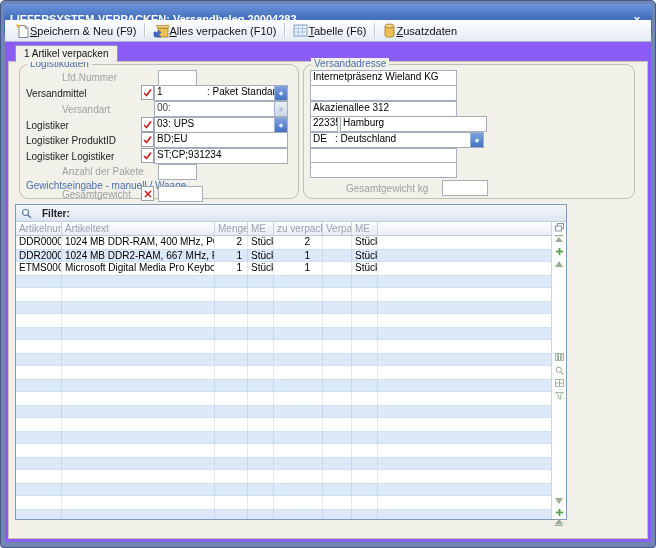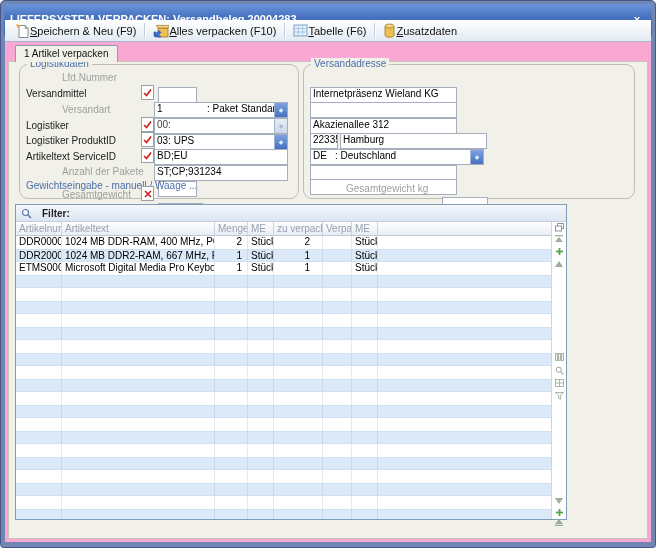--- a/index.html
+++ b/index.html
@@ -14,37 +14,37 @@
   .titlebar .title{flex:1;overflow:hidden;}
   .titlebar .close{font-weight:bold;padding:0 6px;cursor:default;}
   
   .toolbar{position:absolute;left:4px;top:19px;right:4px;height:21px;
     background:linear-gradient(180deg,#ffffff,#e3eaf4);border-bottom:1px solid #aab6c9;
     display:flex;align-items:center;padding-left:4px;}
   .tbtn{display:flex;align-items:center;padding:1px 6px;font-size:11px;color:#111;white-space:nowrap;}
   .tbtn u{text-decoration:underline;}
   .tsep{width:1px;height:15px;background:#c2cbd9;margin:0 2px;box-shadow:1px 0 0 #fff;}
   
-  .bodybg{position:absolute;left:4px;top:41px;right:4px;bottom:5px;background:#f9a8d4;}
+  .bodybg{position:absolute;left:4px;top:41px;right:4px;bottom:5px;background:#8b5cf6;}
   .tab{position:absolute;left:10px;top:3px;height:14px;background:#f2f1e9;
     border:1px solid #8d9ab5;border-bottom:none;border-radius:2px 2px 0 0;
     font-size:10px;padding:2px 8px 0;color:#111;z-index:2;white-space:nowrap;}
   .tabpage{position:absolute;left:3px;top:19px;right:3px;bottom:3px;background:#f2f1e9;border:1px solid #c6c5ba;}
   
   .groupbox{position:absolute;border:1px solid #c0bfb4;border-radius:9px;}
   .gb-title{position:absolute;top:-7px;left:7px;background:#f2f1e9;padding:0 3px;
     font-size:10px;color:#4a6fa8;white-space:nowrap;}
   .gb-logistik{left:10px;top:2px;width:278px;height:133px;}
   .gb-adresse{left:294px;top:2px;width:330px;height:133px;}
   .fl{position:absolute;font-size:10px;color:#1a1a1a;white-space:nowrap;}
   .fl.dis{color:#9f9f9f;padding-left:36px;}
   .fl.sec{color:#4a6fa8;}
   .finput{position:absolute;height:16px;background:#fff;border:1px solid #a4aebc;
     font-size:10px;line-height:11px;padding:0 2px;color:#000;box-sizing:border-box;
-    white-space:nowrap;overflow:hidden;margin-top:17px;}
+    white-space:nowrap;overflow:hidden;}
   .combo{display:flex;padding:0;align-items:stretch;}
   .combo .ctext{flex:1;padding:0 2px;line-height:11px;overflow:hidden;white-space:nowrap;}
   .combo .code1{display:inline-block;width:50px;}
   .combo .code2{display:inline-block;width:22px;}
   .cbtn{width:12px;background:linear-gradient(180deg,#7ea3e2,#4472c0);border-left:1px solid #9fb4d8;
     color:#dfeafc;font-size:6px;display:flex;align-items:center;justify-content:center;}
   .cbtn.dis{background:linear-gradient(180deg,#e7edf6,#ccd8ea);color:#aabbd4;}
   .combo.dis .ctext{color:#444;}
   .mkicon{position:absolute;width:11px;height:13px;background:#fff;border:1px solid #98a0ac;
     display:flex;align-items:center;justify-content:center;}
@@ -167,21 +167,21 @@
         </div>
 
         <div class="fl" style="left:6px;top:70px">Logistiker ProduktID</div>
         <div class="mkicon" style="left:121px;top:67px">
             <svg width="9" height="9">
               <path d="M1 5l2.5 2.5L8 1.5" stroke="#cc2222" stroke-width="1.7" fill="none"></path>
             </svg>
           </div>
         <div class="finput" style="left:134px;top:67px;width:134px">BD;EU</div>
 
-        <div class="fl" style="left:6px;top:86px">Artikeltext ServiceID</div>
+        <div class="fl" style="left:6px;top:86px">Logistiker Logistiker</div>
         <div class="mkicon" style="left:121px;top:83px">
             <svg width="9" height="9">
               <path d="M1 5l2.5 2.5L8 1.5" stroke="#cc2222" stroke-width="1.7" fill="none"></path>
             </svg>
           </div>
         <div class="finput" style="left:134px;top:83px;width:134px">ST;CP;931234</div>
 
         <div class="fl dis" style="left:6px;top:101px">Anzahl der Pakete</div>
         <div class="finput" style="left:138px;top:99px;width:39px"></div>
 

